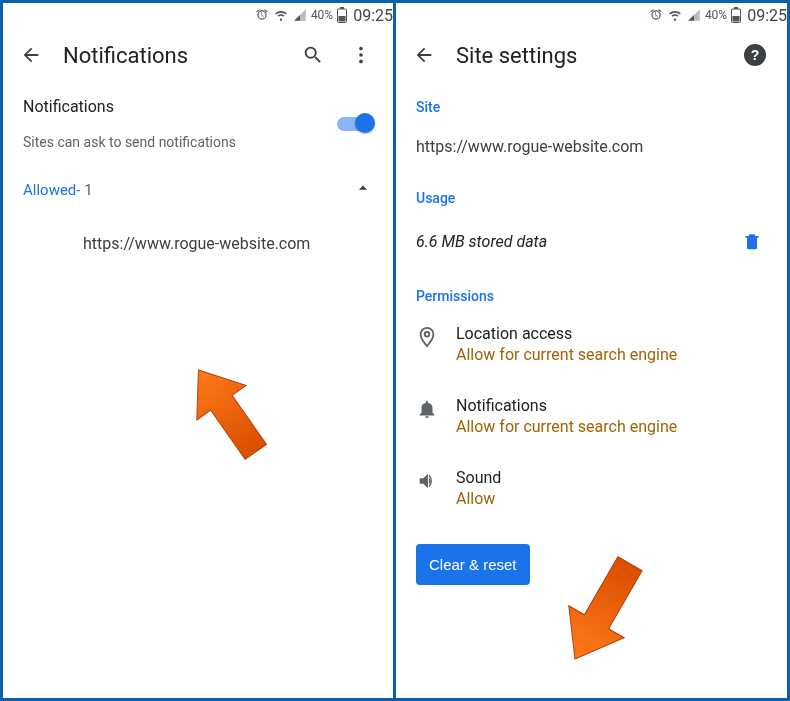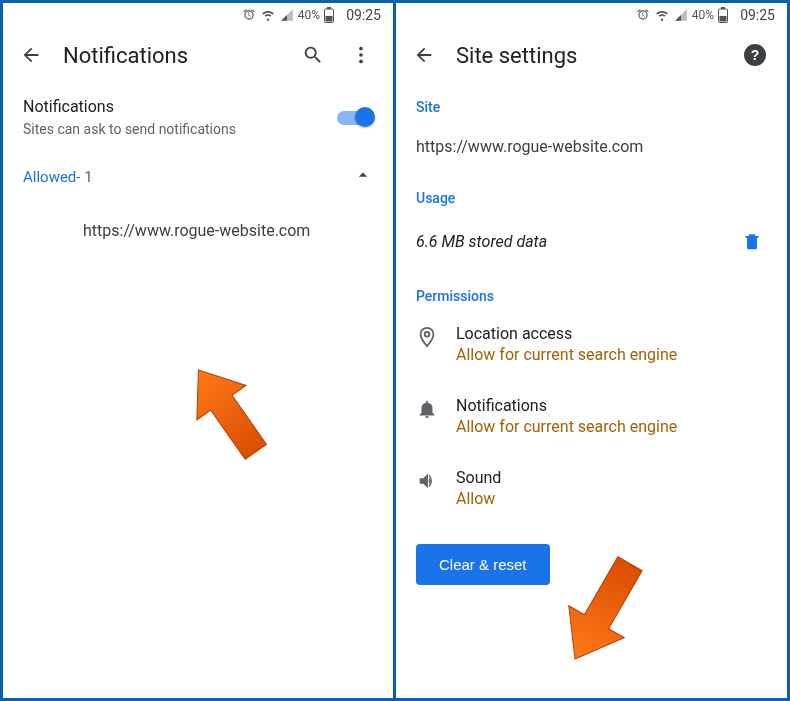--- a/index.html
+++ b/index.html
@@ -66,28 +66,28 @@
     text-align: center;
     margin-top: -10px;
   }
 
   
   .statusbar {
     height: 24px;
     display: flex;
     justify-content: flex-end;
     align-items: center;
-    padding: 0 12px;
+    padding: 0 0;
     gap: 4px;
     color: #555;
     font-size: 12px;
   }
   .statusbar svg { display: block; }
   .status-batt-pct { font-size: 12px; color: #555; }
-  .status-time { font-size: 14px; color: #444; margin-left: 8px; }
+  .status-time { font-size: 16px; color: #444; margin-left: 2px; }
 
   
   .appheader {
     height: 56px;
     display: flex;
     align-items: center;
     padding: 0 8px 0 4px;
     position: relative;
     z-index: 2;
   }
@@ -119,21 +119,21 @@
     font-weight: 500;
     padding: 16px 0 4px 0;
   }
   .row {
     display: flex;
     align-items: center;
     padding: 14px 0;
   }
   .row .text { flex: 1; }
   .row .primary { font-size: 16px; color: #202124; line-height: 1.3; }
-  .row .secondary { font-size: 14px; color: #5f6368; margin-top: 3px; }
+  .row .secondary { font-size: 14px; color: #5f6368; margin-top: 16px; }
   .row .trail { width: 40px; display: flex; justify-content: flex-end; align-items: center; }
 
   
   .switch {
     width: 36px; height: 20px; position: relative;
   }
   .switch .track {
     position: absolute; top: 4px; left: 0; width: 34px; height: 14px;
     background: #8ab4f8; border-radius: 8px;
   }
@@ -176,21 +176,21 @@
   }
   .perm-text { flex: 1; }
   .perm-text .primary { font-size: 16px; color: #202124; }
   .perm-text .secondary { font-size: 16px; color: #a16207; margin-top: 2px; }
 
   .clear-btn {
     background: #1a73e8;
     color: #fff;
     border: none;
     border-radius: 4px;
-    padding: 12px 23px;
+    padding: 12px 13px;
     font-size: 15px;
     font-weight: 500;
     cursor: pointer;
     margin-top: 20px;
   }
 
   
   .arrow {
     position: absolute;
     z-index: 10;

